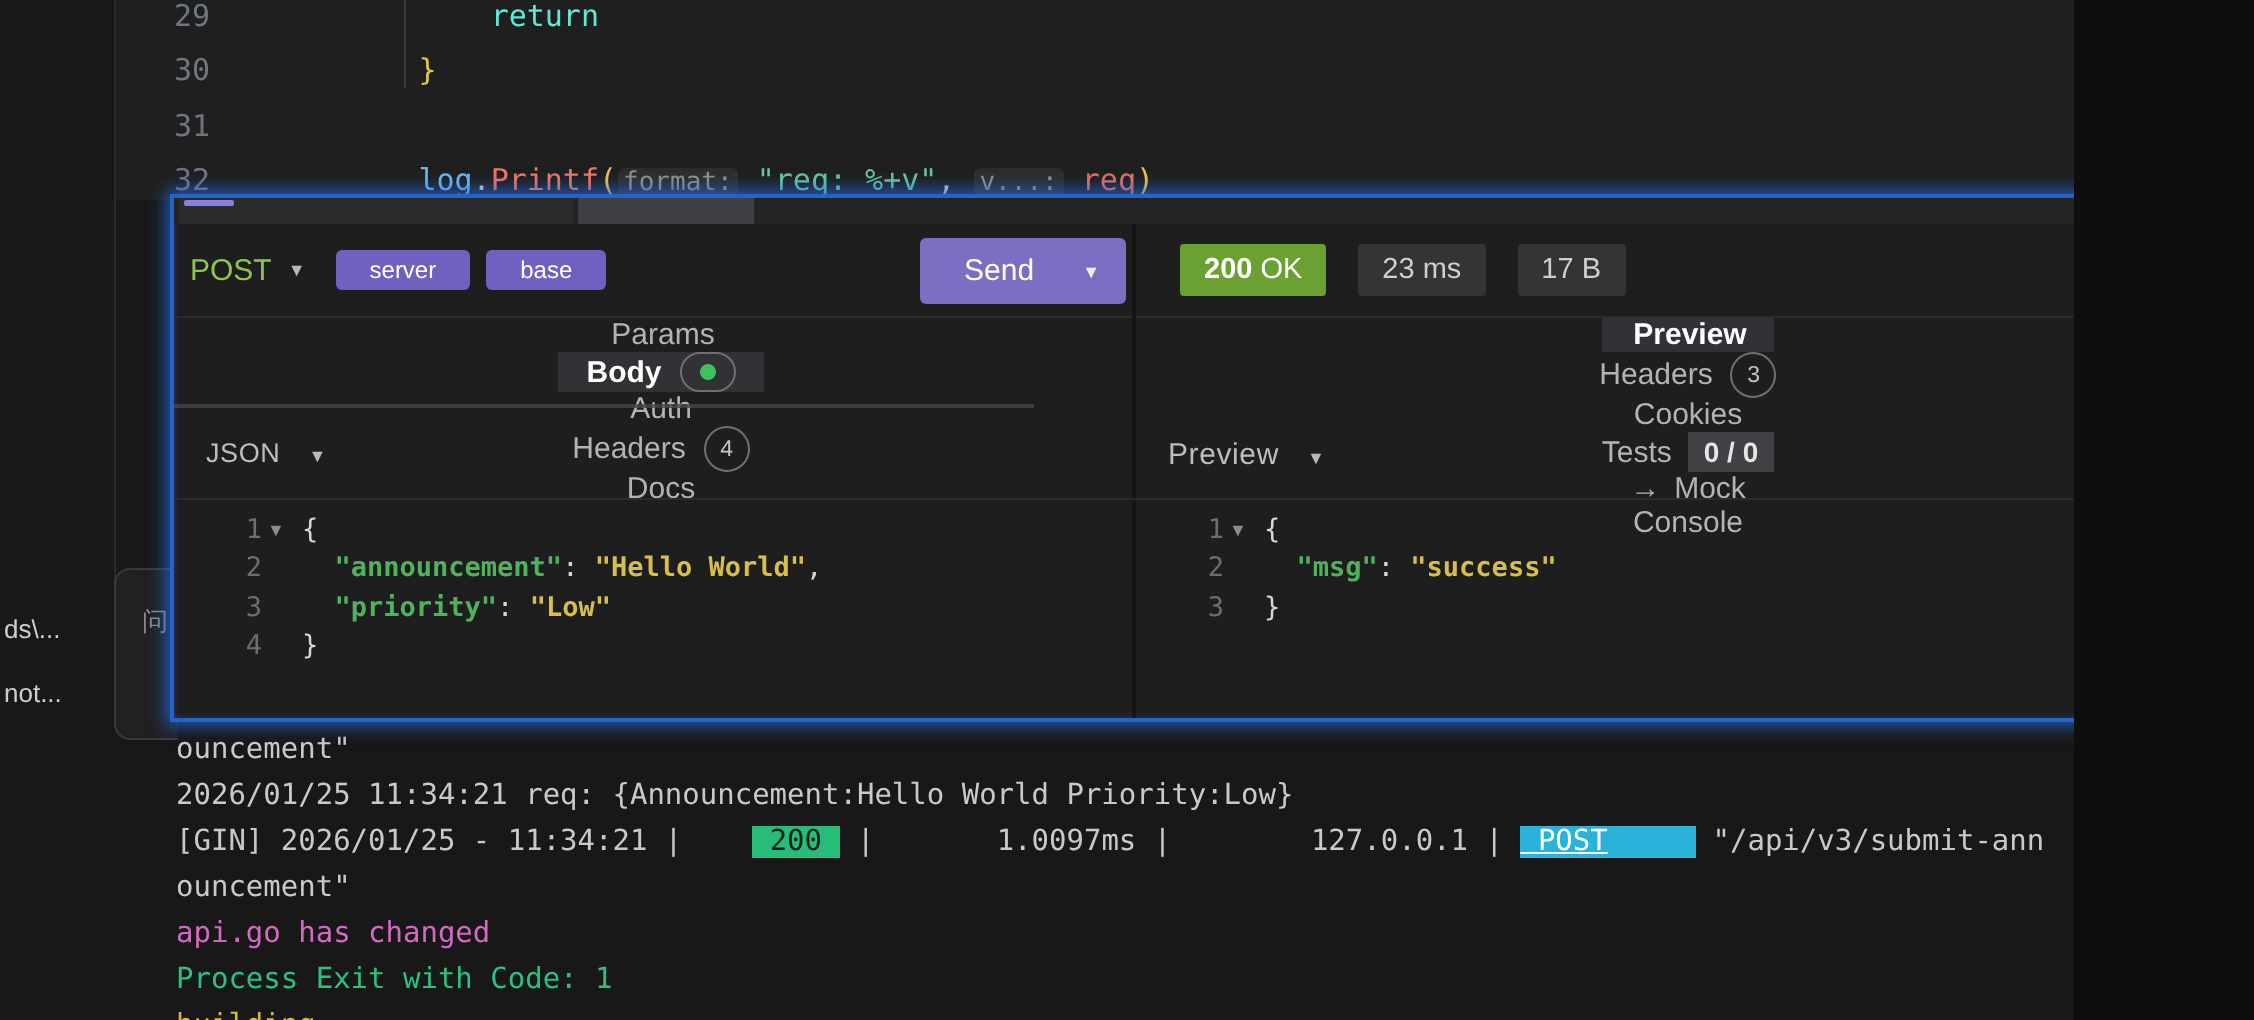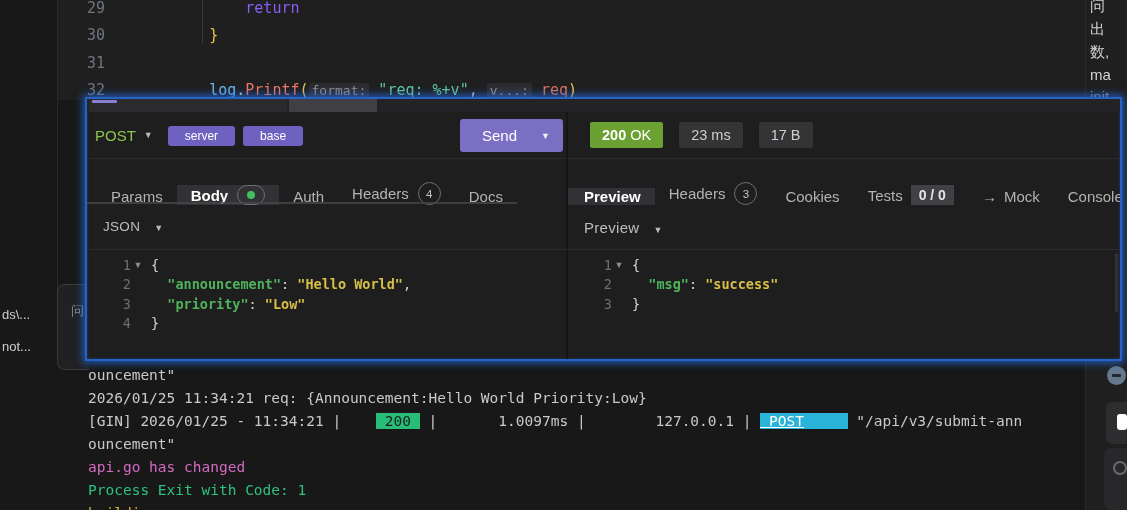--- a/index.html
+++ b/index.html
@@ -1,16 +1,16 @@
 <!DOCTYPE html>
 <html><head>
 <meta charset="utf-8">
 <style>
   html,body{margin:0;padding:0;background:#0e0e0e;}
-  .app{position:relative;width:1127px;height:510px;background:#181818;overflow:hidden;
+  .app{position:relative;width:1037px;height:510px;background:#181818;overflow:hidden;
        font-family:"Liberation Sans",sans-serif;color:#ccc;}
   .mono{font-family:"DejaVu Sans Mono",monospace;}
 
   
   .panel-left{position:absolute;left:0;top:0;width:57px;height:510px;background:#181818;
               border-right:1px solid #2a2a2a;overflow:hidden;z-index:1;}
   .panel-left .frag{position:absolute;left:2px;font-size:13px;color:#cfcfcf;white-space:nowrap;}
 
   
   .editor-top{position:absolute;left:57px;top:0;width:1028px;height:100px;background:#1f1f1f;
@@ -50,21 +50,21 @@
   .t-line{white-space:pre;line-height:23px;font-size:14.5px;font-family:"DejaVu Sans Mono",monospace;}
   .tk.plain{color:#c9c9c9;}
   .tk.magenta{color:#d36ac2;}
   .tk.green{color:#2cc17e;}
   .tk.yellow{color:#d6ba3c;}
   .tk.badge-green{background:#27bd79;color:#16231c;}
   .tk.badge-cyan{background:#29b3d8;color:#fff;}
   .tk.u{text-decoration:underline;}
 
   
-  .tk.kw{color:#8b5cf6;}
+  .tk.kw{color:#5eead4;}
   .tk.gold{color:#e6c54a;}
   .tk.ns{color:#6cb8ee;}
   .tk.fn{color:#ef7565;}
   .tk.var{color:#e0705c;}
   .tk.str{color:#62c79f;}
   .tk.hint{color:#8f8f8f;background:#2d2d2f;border-radius:3px;padding:0 3px;font-size:13px;}
   
   .tk.key{color:#4fb35c;font-weight:bold;}
   .tk.val{color:#d8bf47;font-weight:bold;}
   .tk.punct{color:#d6d6d6;}
@@ -89,21 +89,21 @@
             display:flex;align-items:center;justify-content:space-between;padding:0 13px 0 22px;box-sizing:border-box;}
   .send-btn .lbl{color:#fff;font-size:15px;}
   .send-btn .caret{color:#eee;margin-left:0;}
   .vdivider{position:absolute;left:479px;top:13px;bottom:0;width:2px;background:#151517;}
   .req-right{position:absolute;left:481px;top:0;right:0;height:46px;display:flex;align-items:center;padding-left:22px;gap:16px;}
   .status-badge{background:#6ba033;border-radius:2px;padding:5px 12px;font-size:14.5px;color:#fff;}
   .status-badge b{font-weight:bold;margin-right:4px;}
   .meta-badge{background:#343437;border-radius:2px;padding:5px 12px;font-size:14.5px;color:#cfcfcf;}
 
   .tabsrow{position:absolute;left:0;top:60px;width:100%;height:46px;}
-  .tabs{position:absolute;top:0;height:46px;display:flex;align-items:flex-end;}
+  .tabs{position:absolute;top:0;height:46px;display:flex;align-items:center;flex-direction:column;}
   .tabs.left{left:8px;width:471px;}
   .tabs.right{left:481px;right:0;}
   .tab{display:flex;align-items:center;padding:0 14px;color:#b3b3b3;font-size:15px;cursor:default;white-space:nowrap;}
   .tab:first-child{padding-left:16px;}
   .tab.active{background:#323236;color:#fff;}
   .tab.active .lbl{font-weight:bold;}
   .pill{width:26px;height:18px;border:1px solid #6f6f74;border-radius:10px;margin-left:9px;
         display:flex;align-items:center;justify-content:center;}
   .dot{width:8px;height:8px;border-radius:50%;background:#3fc15c;}
   .cnt{width:21px;height:21px;border:1px solid #6f6f74;border-radius:50%;margin-left:9px;font-size:11.5px;

